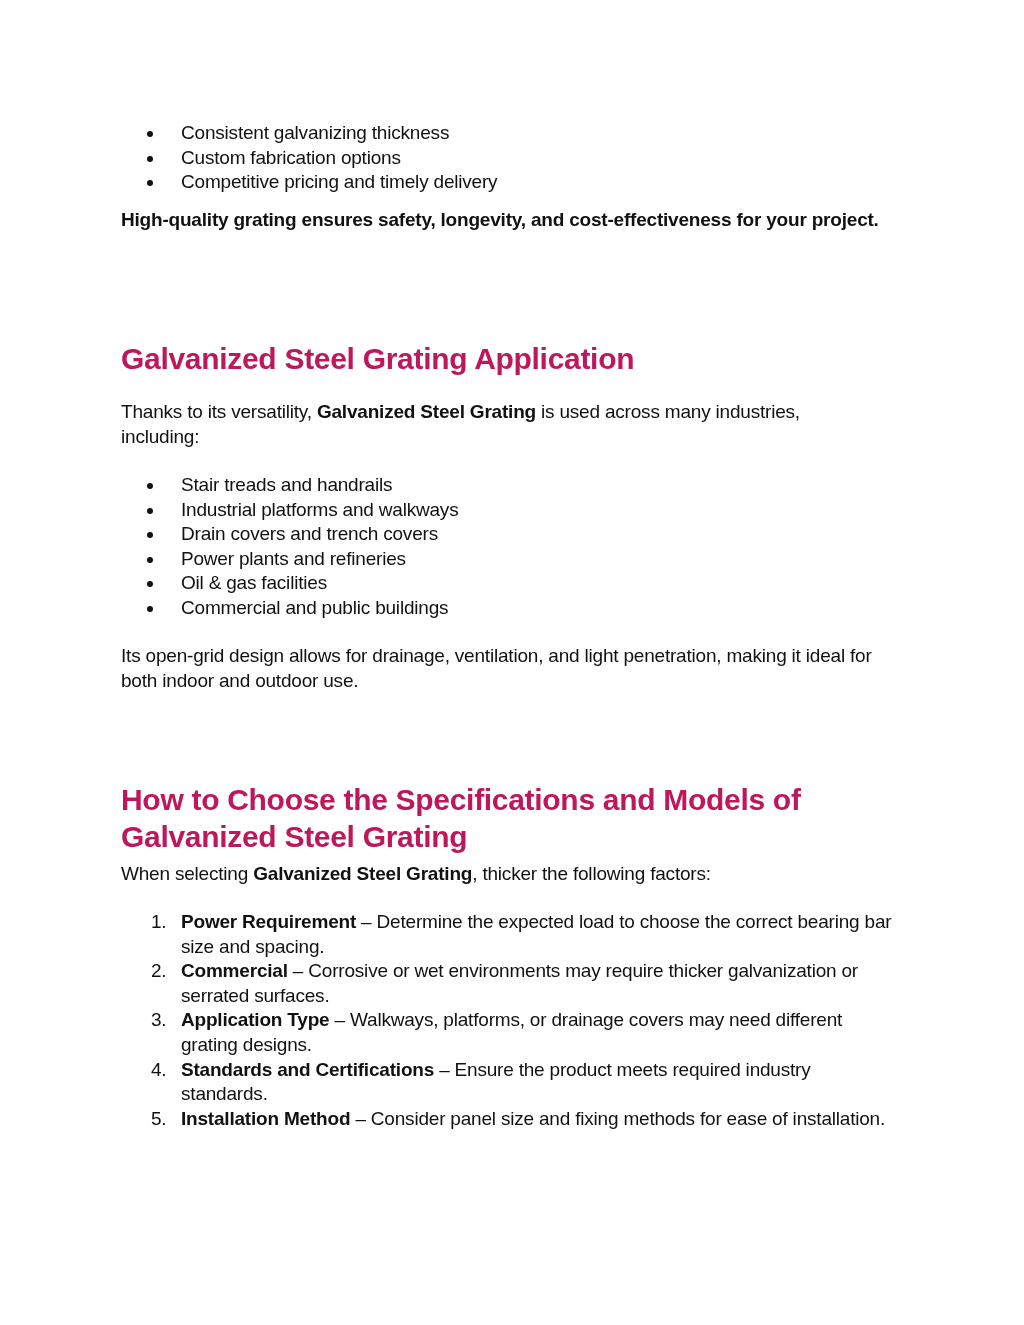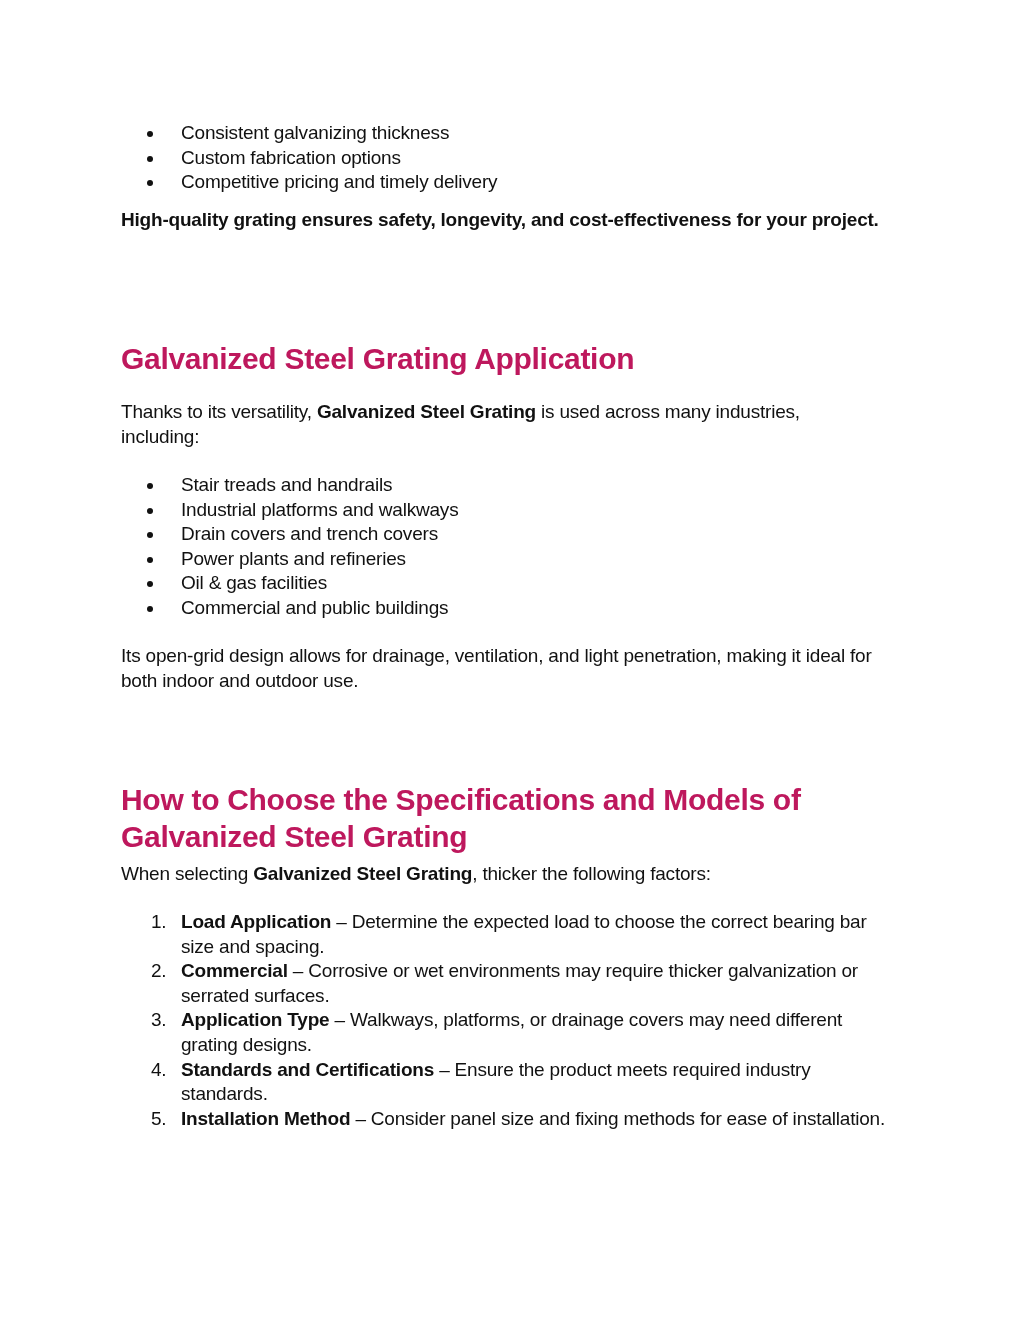--- a/index.html
+++ b/index.html
@@ -51,20 +51,20 @@
     <li><span class="dot"></span><span>Commercial and public buildings</span></li>
   </ul>
 
   <p class="para txt" style="top:644px;">Its open-grid design allows for drainage, ventilation, and light penetration, making it ideal for both indoor and outdoor use.</p>
 
   <h2 style="top:781px;">How to Choose the Specifications and Models of Galvanized Steel Grating</h2>
 
   <p class="para txt" style="top:862px;"><span>When selecting </span><b>Galvanized Steel Grating</b><span>, thicker the following factors:</span></p>
 
   <ol class="numbered txt" style="top:910px;">
-    <li><span class="num">1.</span><b>Load Application</b><span> – Determine the expected load to choose the correct bearing bar size and spacing.</span></li>
+    <li><span class="num">1.</span><b>Power Requirement</b><span> – Determine the expected load to choose the correct bearing bar size and spacing.</span></li>
     <li><span class="num">2.</span><b>Commercial</b><span> – Corrosive or wet environments may require thicker galvanization or serrated surfaces.</span></li>
     <li><span class="num">3.</span><b>Application Type</b><span> – Walkways, platforms, or drainage covers may need different grating designs.</span></li>
     <li><span class="num">4.</span><b>Standards and Certifications</b><span> – Ensure the product meets required industry standards.</span></li>
     <li><span class="num">5.</span><b>Installation Method</b><span> – Consider panel size and fixing methods for ease of installation.</span></li>
   </ol>
 
 </div>
 
 </body></html>

